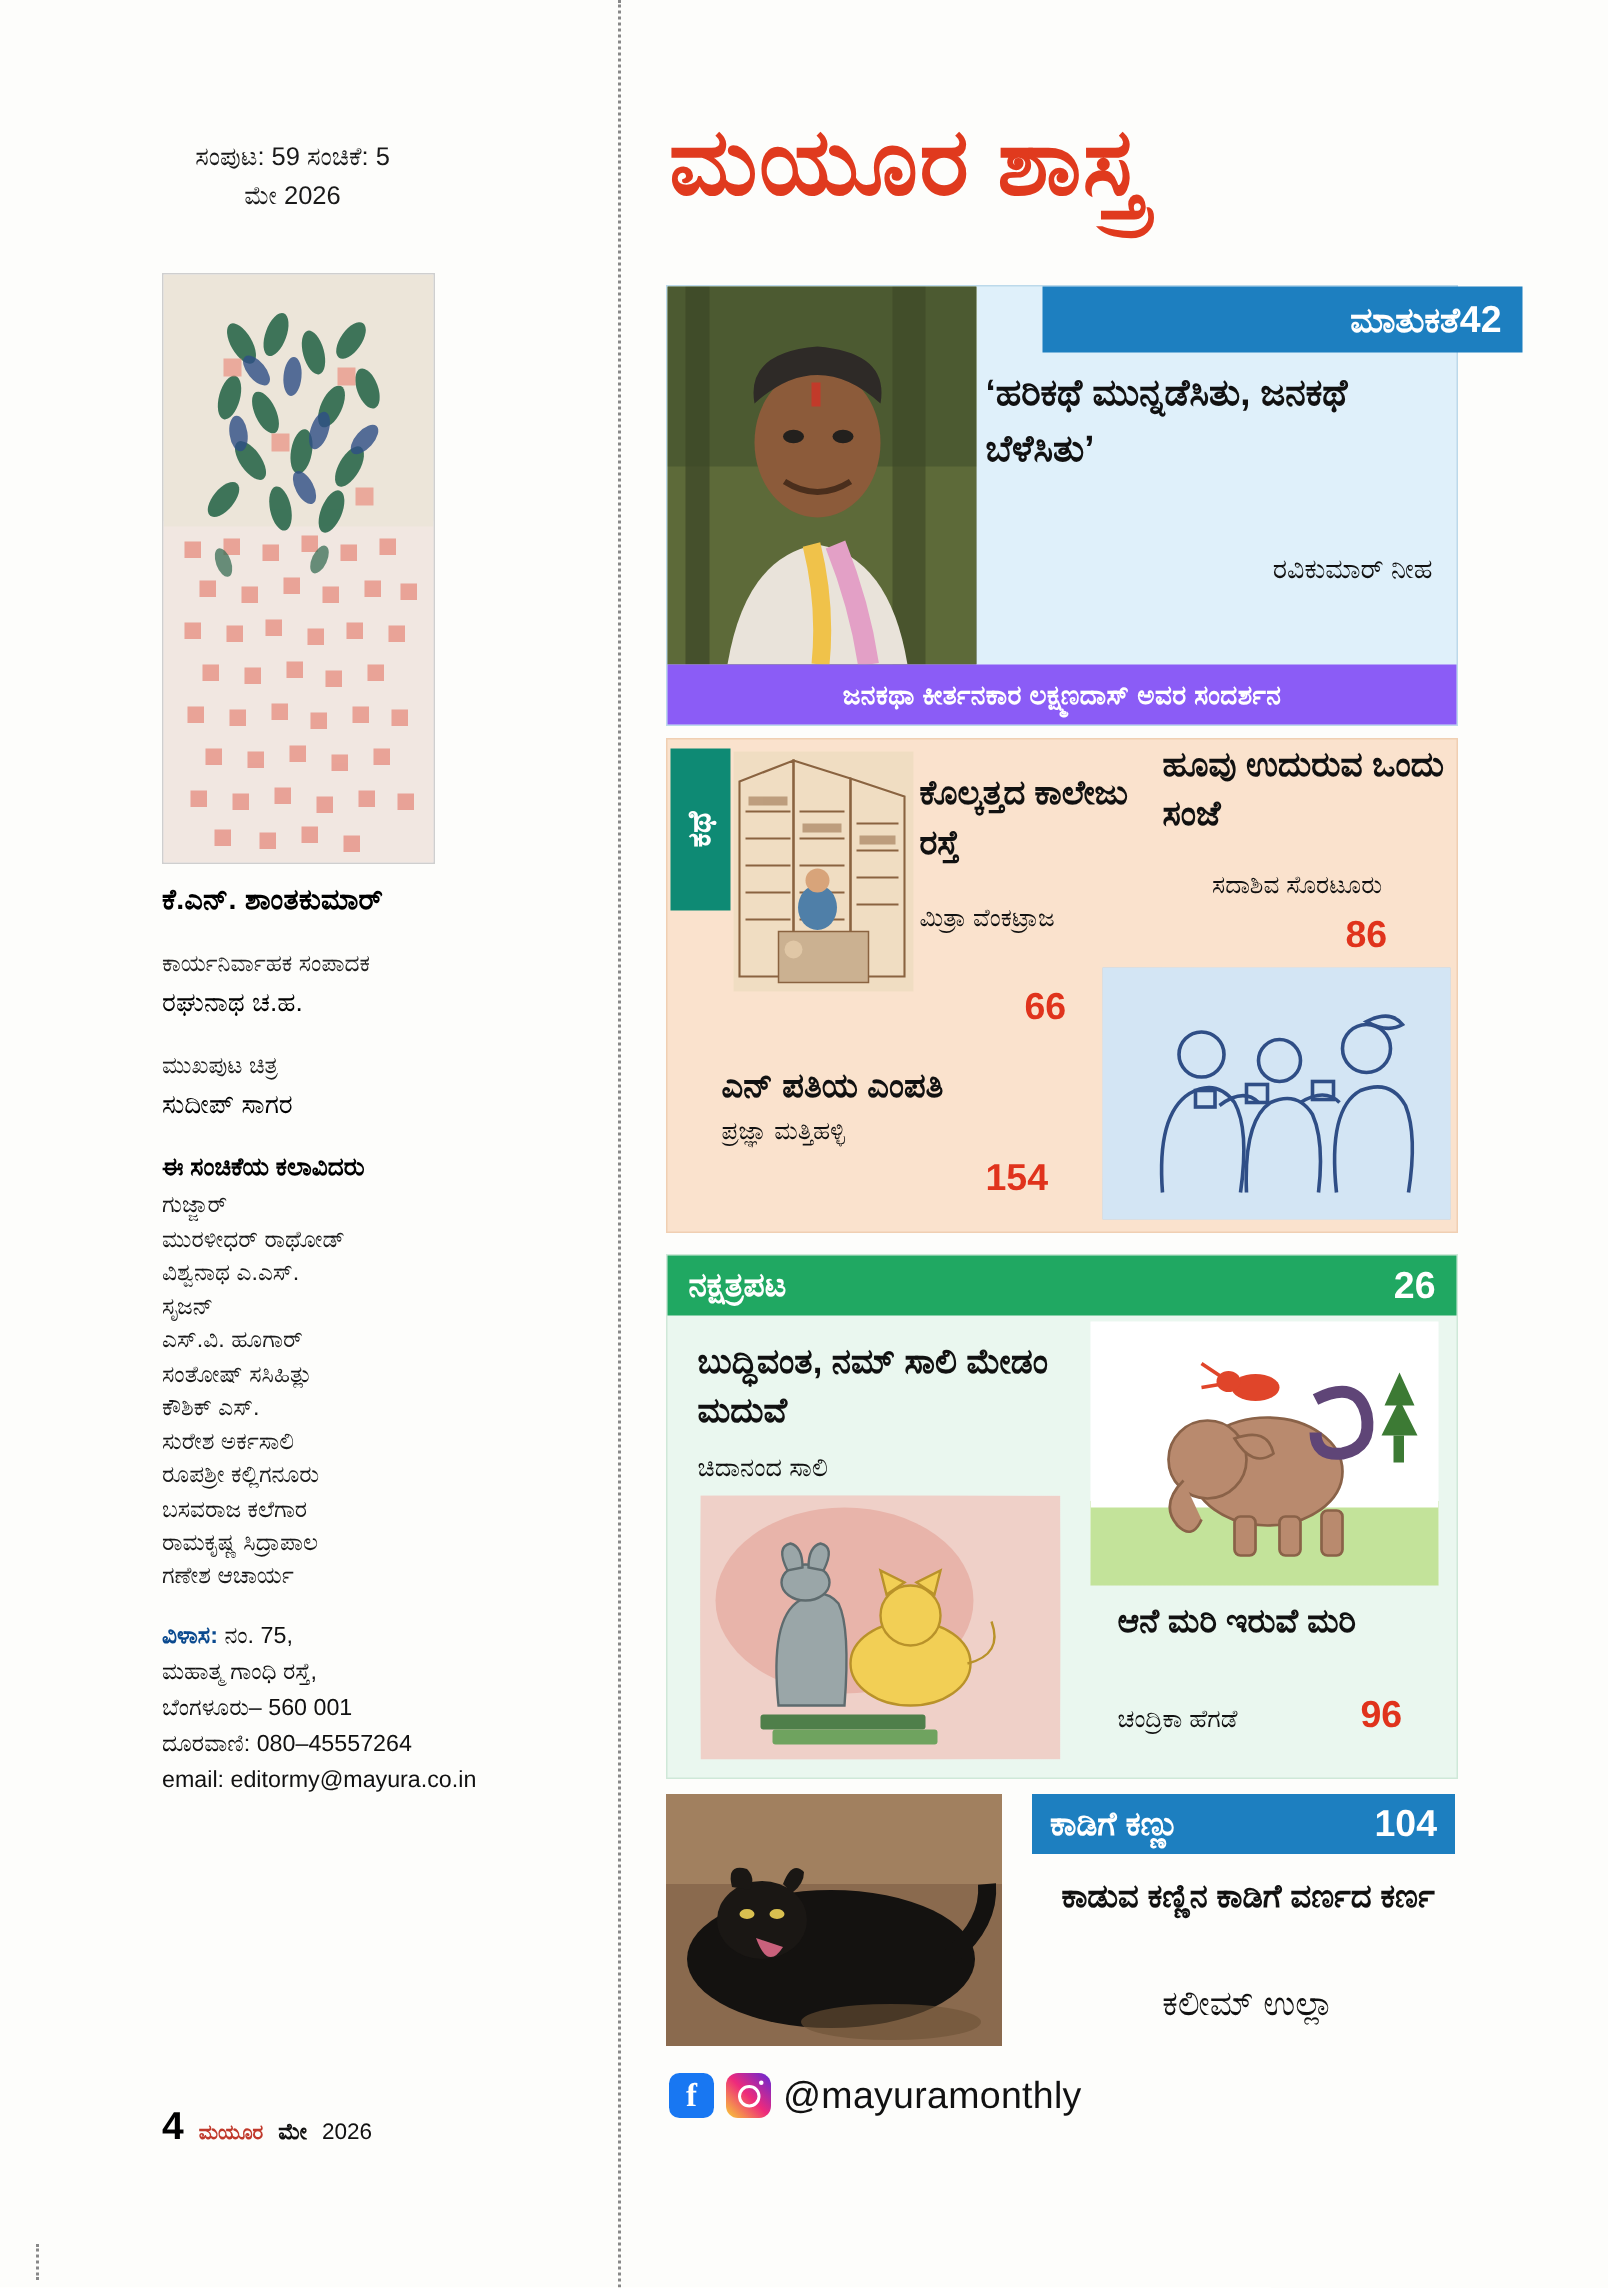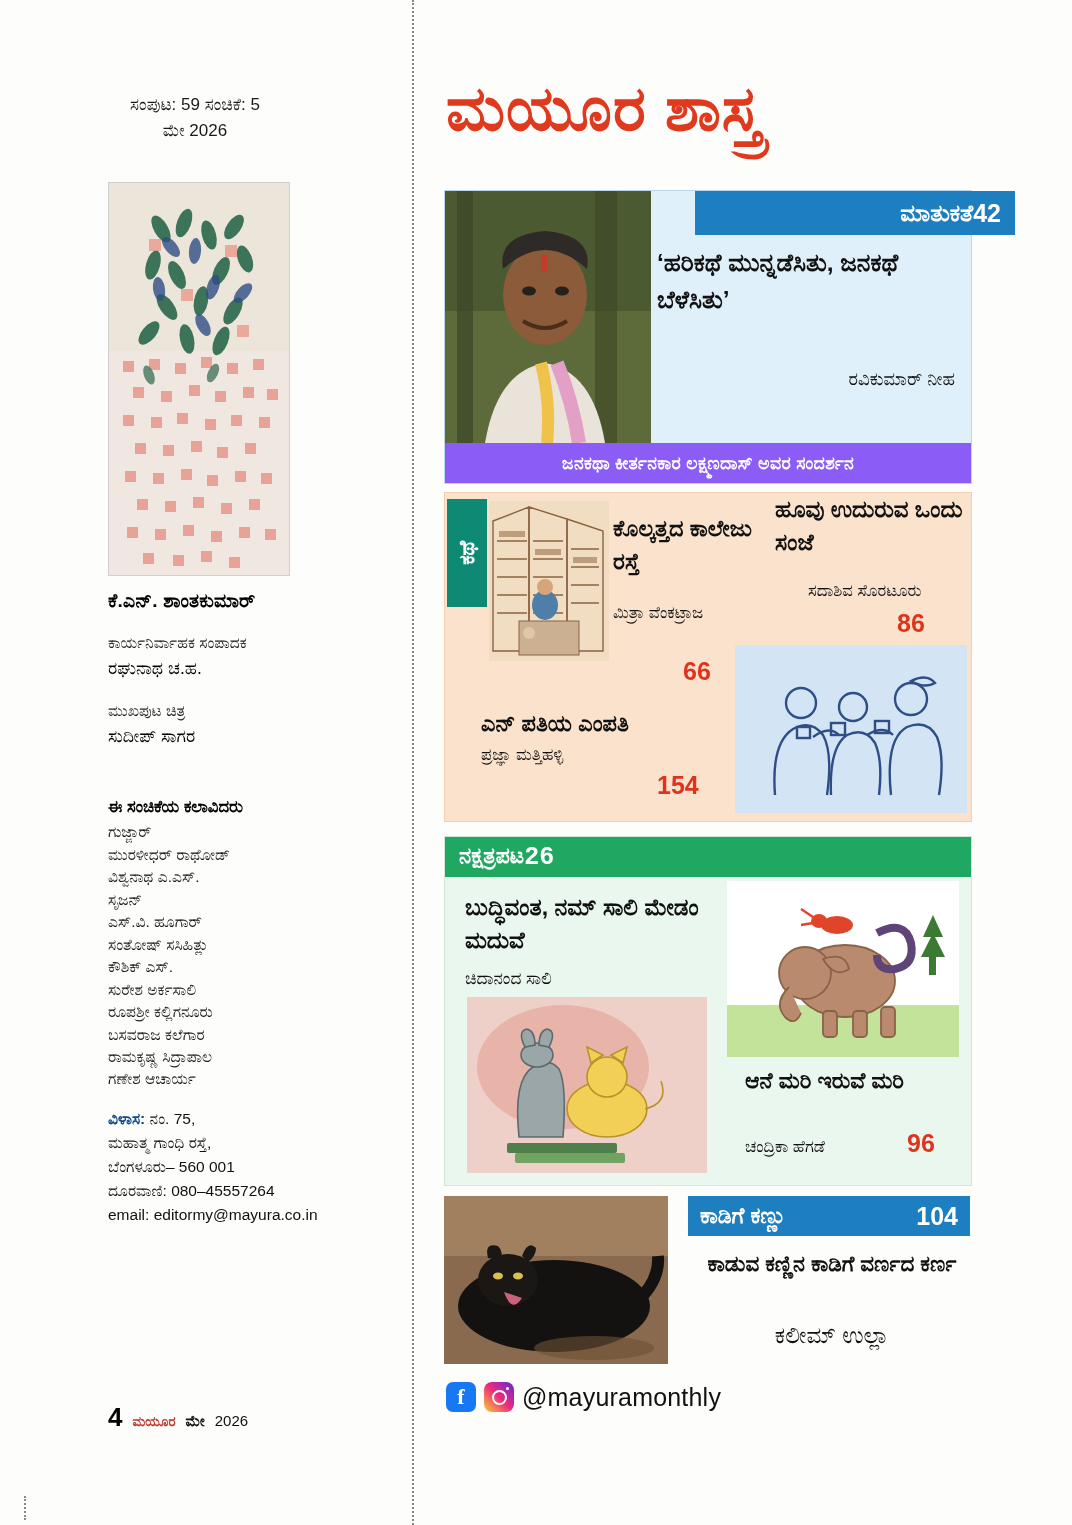--- a/index.html
+++ b/index.html
@@ -93,21 +93,20 @@
     font-weight: normal;
     font-size: 17.5px;
     color: #000;
   }
   .left-meta .gap { height: 16px; }
   .artists-title {
     font-weight: bold;
     font-size: 16.5px;
     color: #000;
     margin-bottom: 2px;
-    margin-top: 28px;
   }
   .artists-list {
     font-size: 15.5px;
     line-height: 1.45;
     color: #1a1a1a;
   }
   .address {
     font-size: 15.5px;
     line-height: 1.55;
     color: #111;
@@ -369,25 +368,25 @@
   }
   .b3-head {
     position: absolute;
     left: 0; top: 0;
     width: 526px;
     height: 40px;
     background: #20a862;
     color: #fff;
     display: flex;
     align-items: center;
+    justify-content: space-between;
     padding: 0 14px;
     box-sizing: border-box;
     font-size: 22px;
     font-weight: bold;
-    font-family: Liberation Mono, monospace;
   }
   .b3-head .num { font-size: 25px; }
   .b3-t1 {
     position: absolute;
     left: 20px;
     top: 54px;
     width: 280px;
     font-size: 23px;
     font-weight: bold;
     color: #111;

